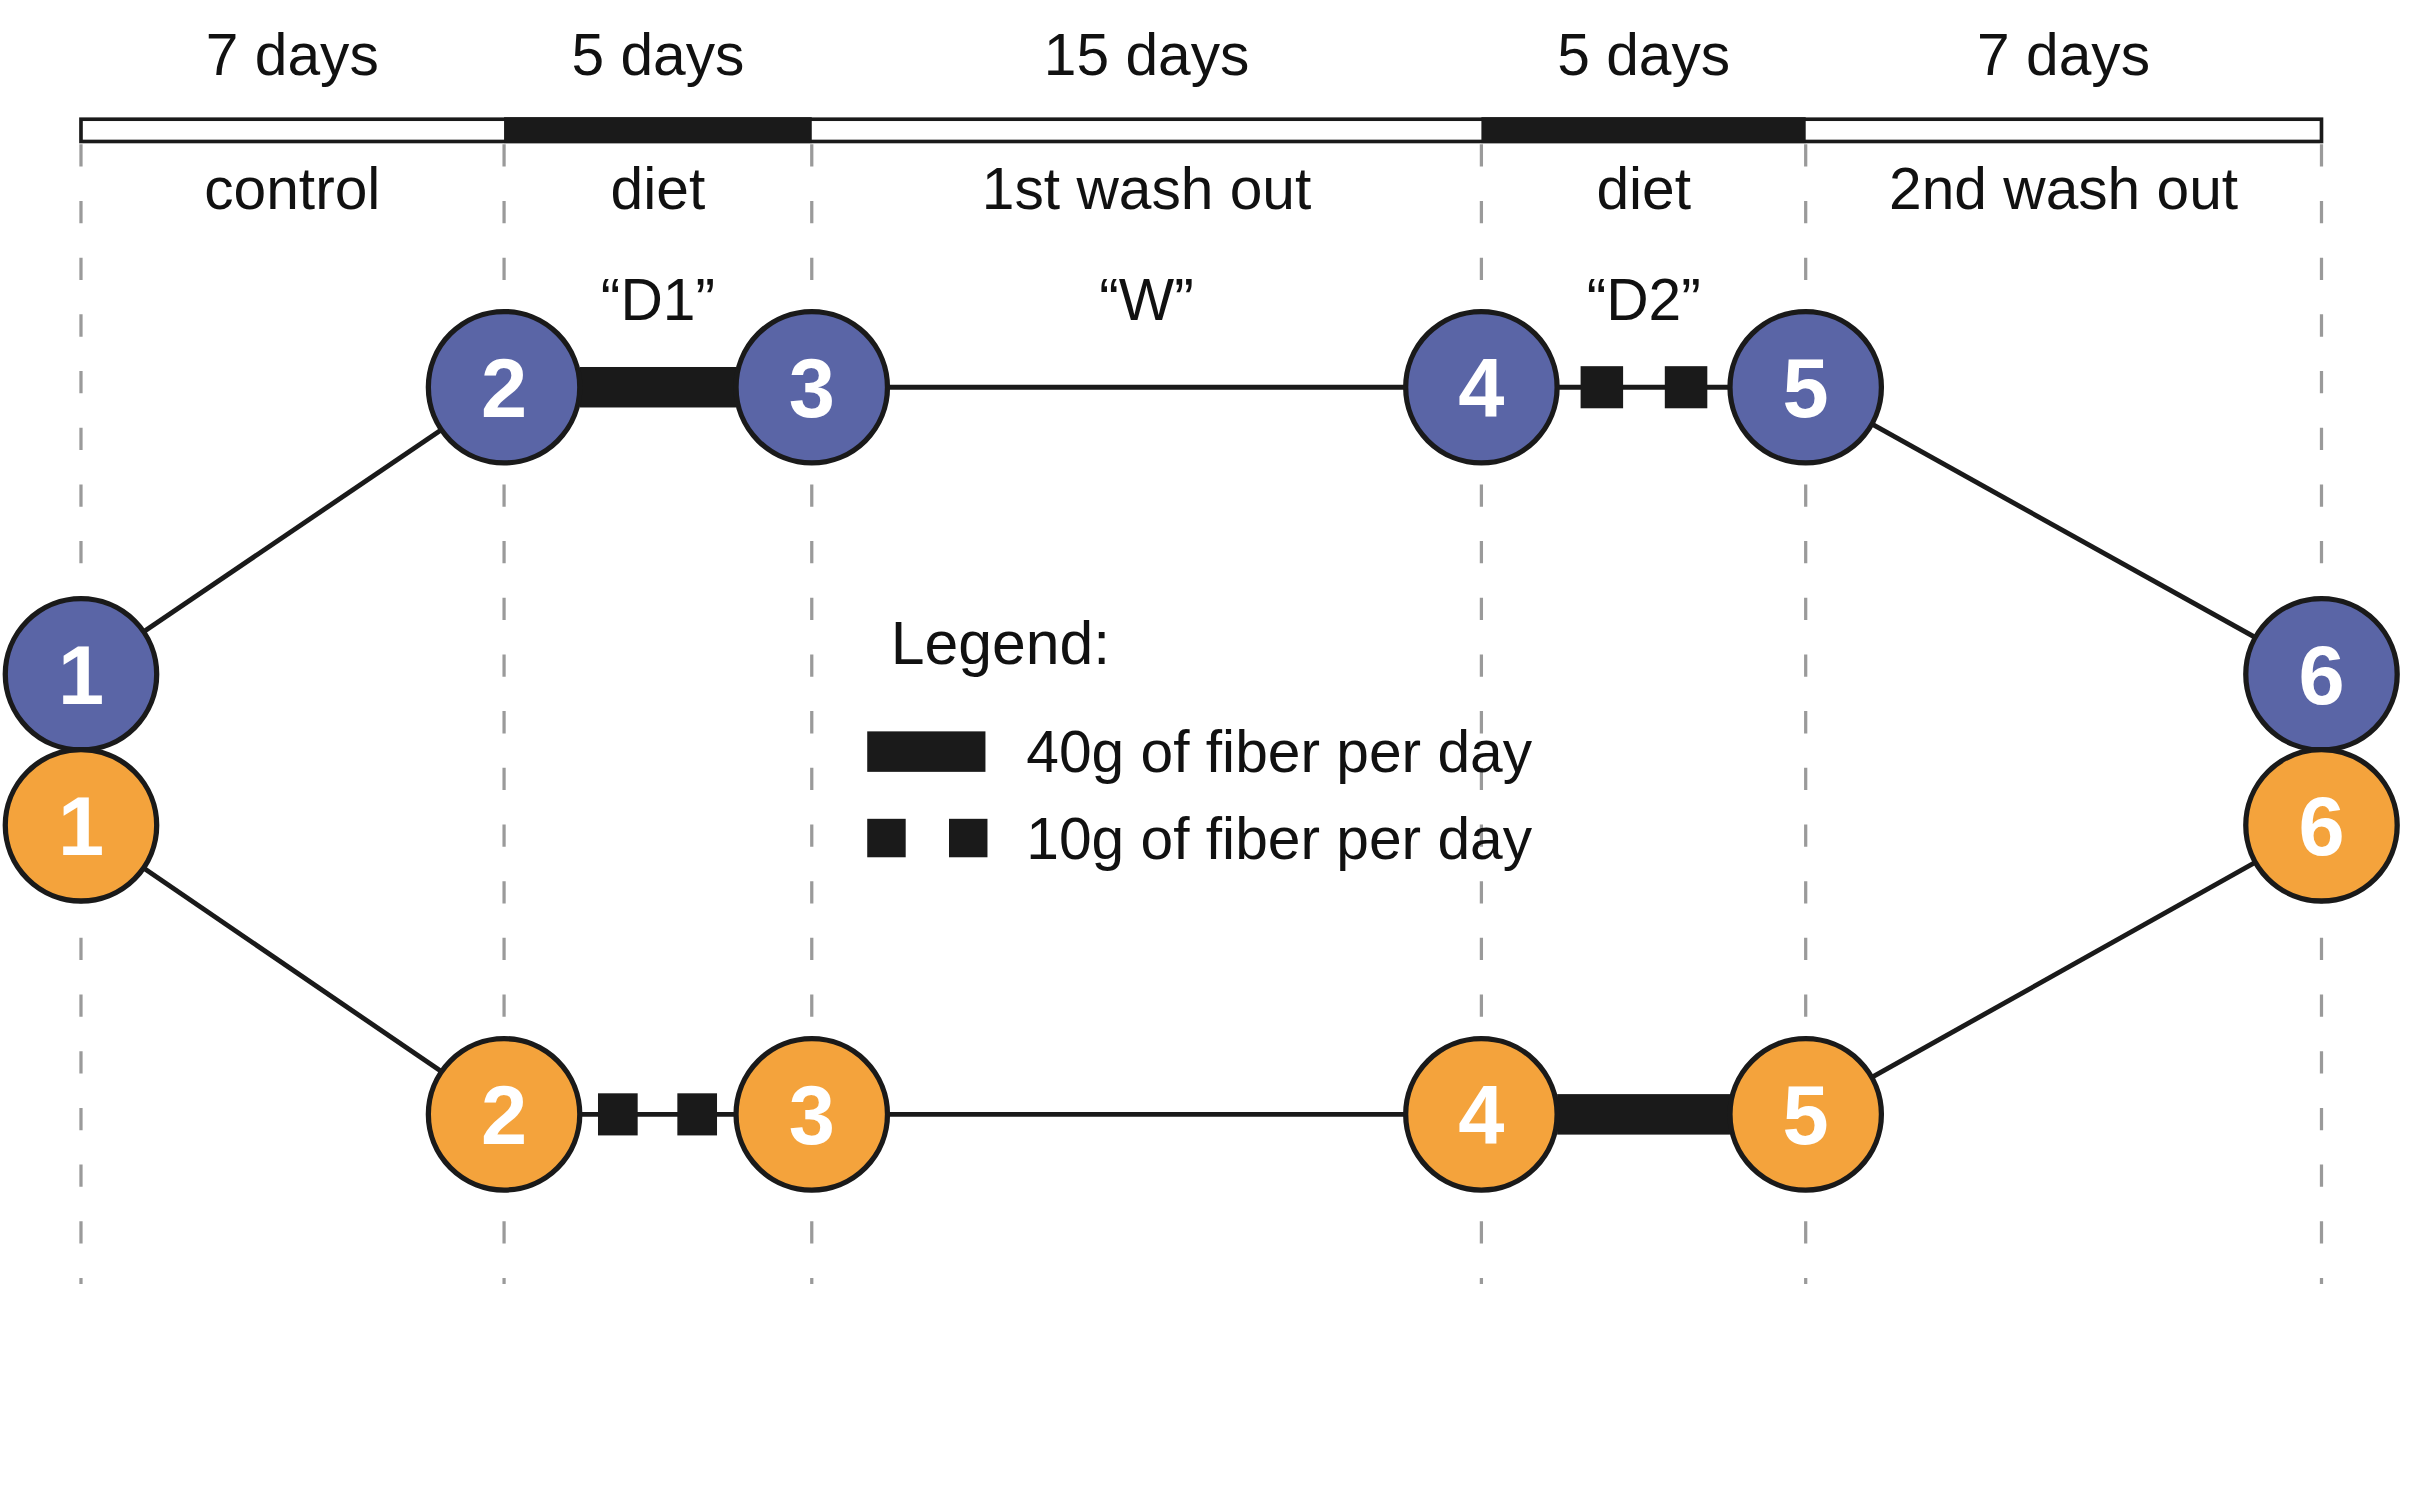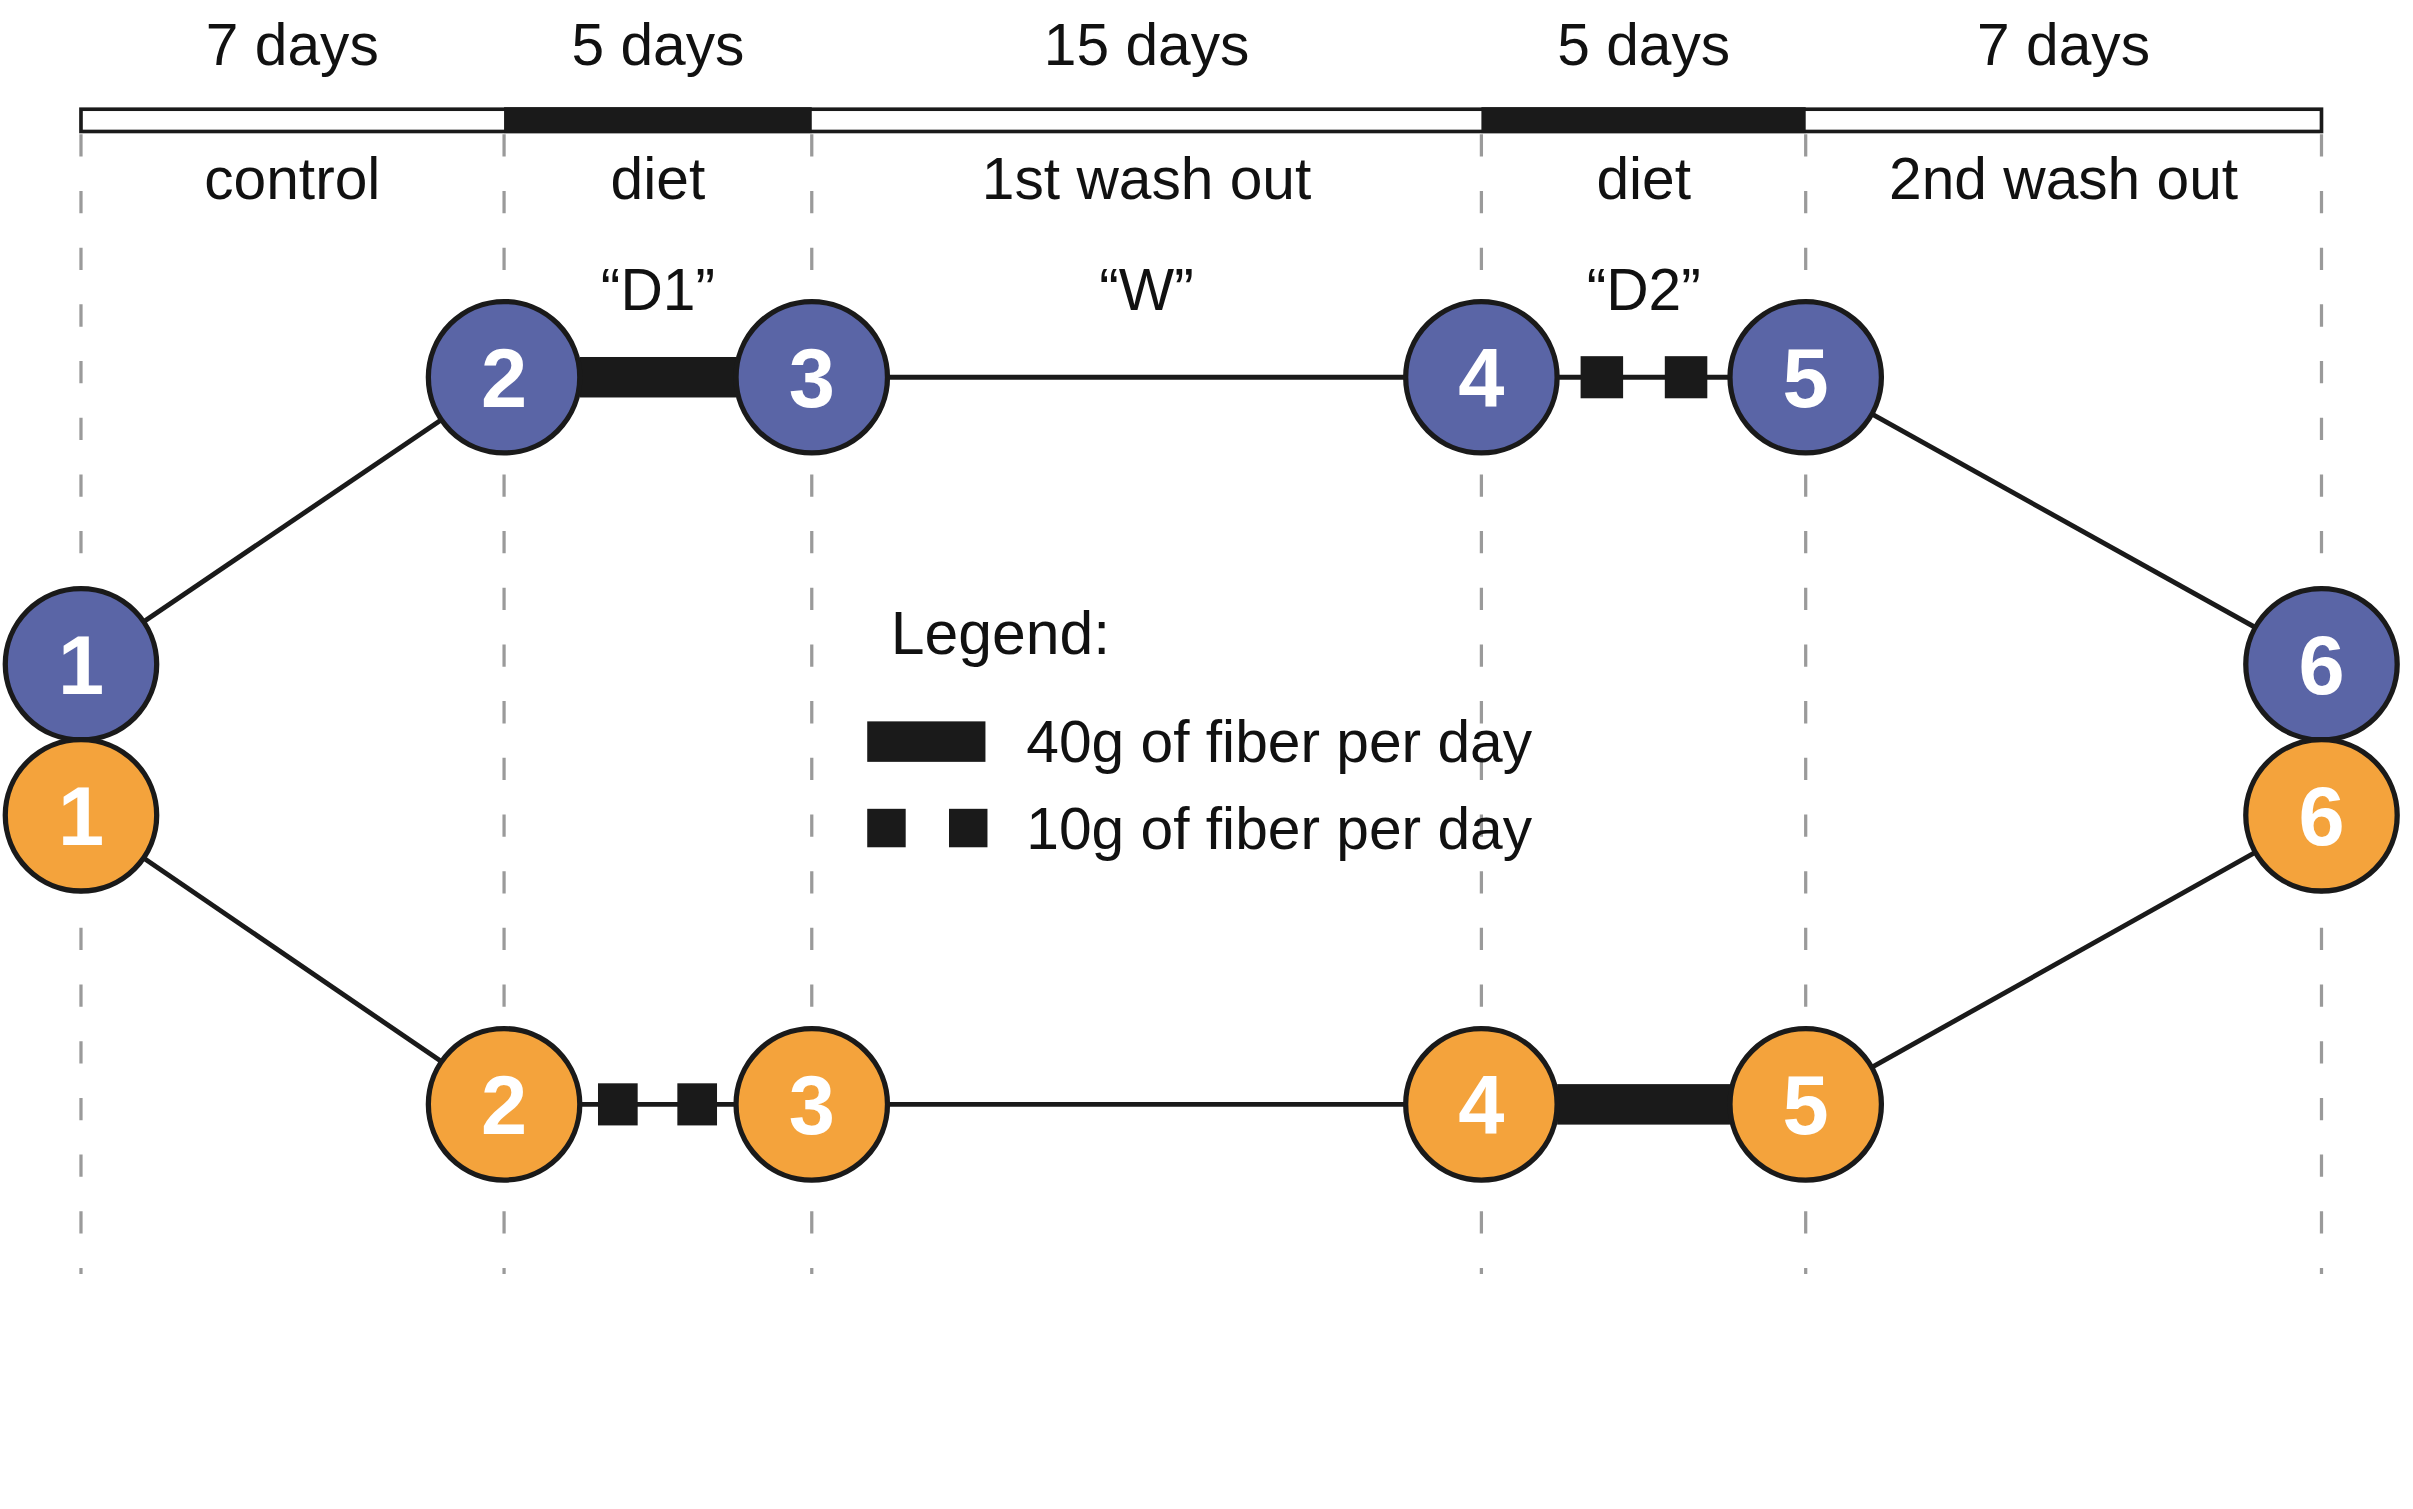--- a/index.html
+++ b/index.html
@@ -1,16 +1,16 @@
 <!DOCTYPE html>
 <html style="font-size:7.7px"><head>
 <meta charset="utf-8">
 <style>
   html,body{margin:0;padding:0;background:#ffffff;}
-  .stage{width:100%;max-width:2877px;margin:8px auto;}
+  .stage{width:100%;max-width:2877px;margin:18px auto;}
   svg{display:block;width:100%;height:auto;background:#ffffff;}
   text{font-family:"Liberation Sans","DejaVu Sans",sans-serif;fill:#111111;}
   .lbl{font-size:145px;}
   .code{font-size:145px;}
   .legend-title{font-size:150px;}
   .legend-label{font-size:145px;}
   .num{font-size:205px;font-weight:bold;fill:#ffffff;}
   .dashline{stroke:#9A9A9A;stroke-width:8;stroke-dasharray:55 85;fill:none;}
   .thin{stroke:#1A1A1A;stroke-width:12;fill:none;}
   .node{stroke:#1A1A1A;stroke-width:13;}

